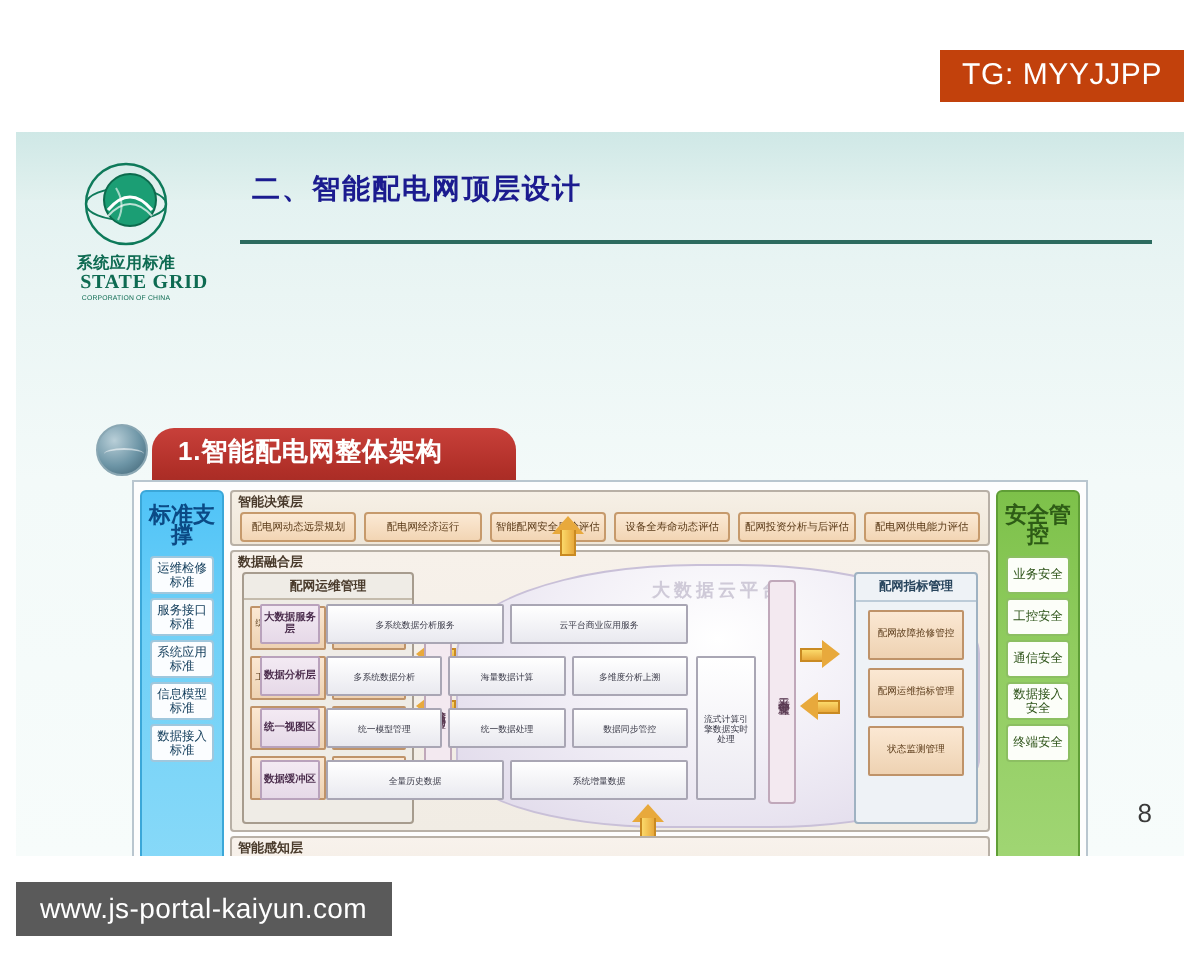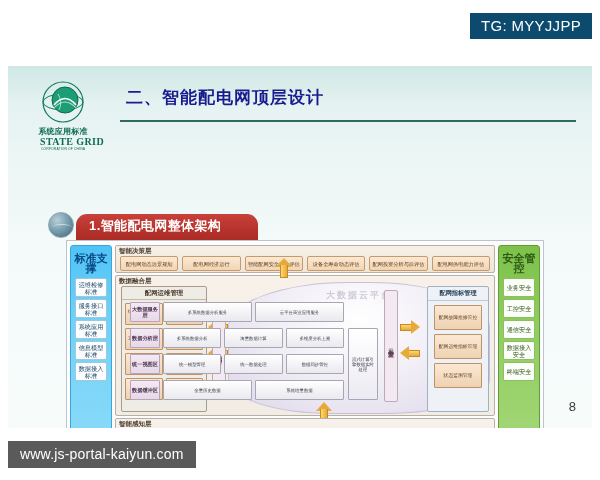--- a/index.html
+++ b/index.html
@@ -6,22 +6,22 @@
   html, body {
     width: 600px; height: 480px;
     font-family: "Liberation Sans", "DejaVu Sans", sans-serif;
     background: #ffffff;
     overflow: hidden;
   }
   #root { position: relative; width: 600px; height: 480px; background: #fff; }
 
   
   .tg-watermark {
-    position: absolute; right: 8px; top: 13px;
-    background: #0c4a6e; color: #fff;
+    position: absolute; right: 8px; top: 25px;
+    background: #c2410c; color: #fff;
     font-size: 15px; letter-spacing: .3px;
     padding: 4px 11px 5px 11px;
     font-family: "Liberation Sans", sans-serif;
   }
   .url-watermark {
     position: absolute; left: 8px; bottom: 12px;
     background: #5a5a5a; color: #fff;
     font-size: 14px; letter-spacing: .2px;
     padding: 5px 12px 6px 12px;
   }
@@ -46,21 +46,21 @@
     letter-spacing: .2px; margin-top: -2px;
   }
   .logo-en {
     font-family: "Liberation Serif", serif; font-weight: bold;
     font-size: 10px; color: #0e6b52; letter-spacing: .4px; line-height: 10px; text-align: right;
   }
   .logo-sub { font-size: 3.4px; color: #0e6b52; letter-spacing: .1px; }
 
   .slide-title {
     position: absolute; left: 118px; top: 20px;
-    font-size: 17px; font-weight: bold; color: #1b1b8f;
+    font-size: 14px; font-weight: bold; color: #1b1b8f;
     letter-spacing: 1px;
   }
   .title-rule {
     position: absolute; left: 112px; top: 54px; width: 456px; height: 2px;
     background: #2c6b5f;
   }
 
   
   .globe {
     position: absolute; left: 40px; top: 146px; width: 26px; height: 26px;

